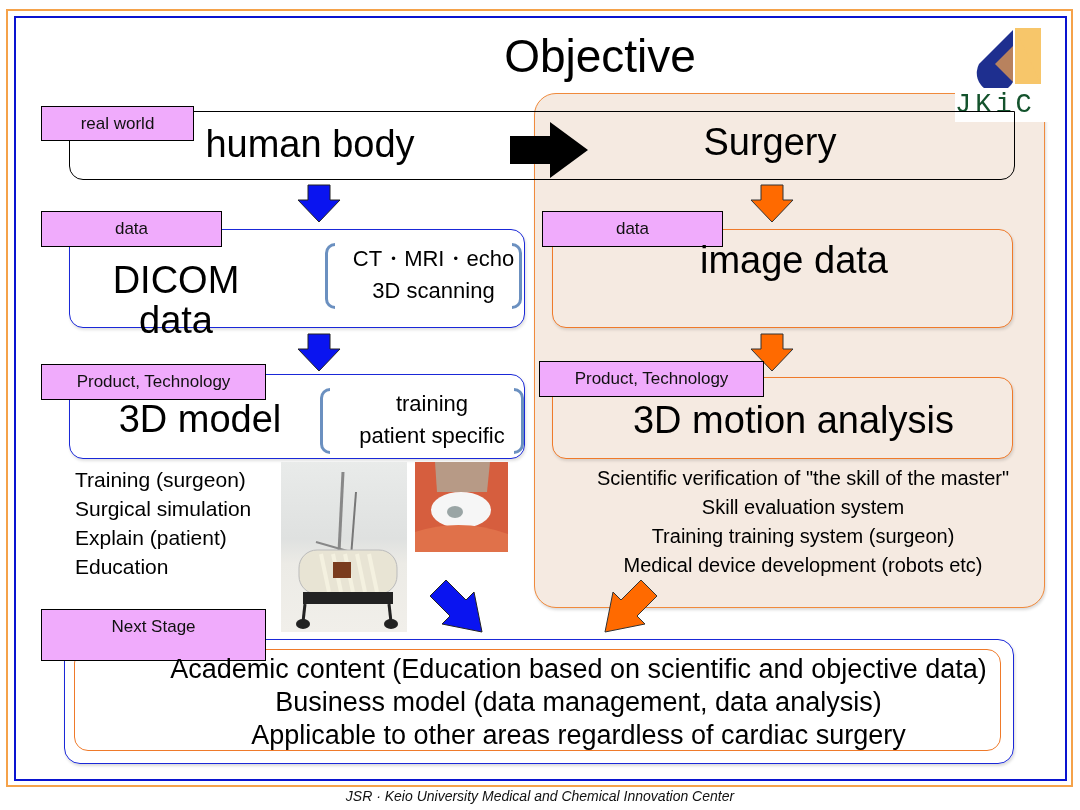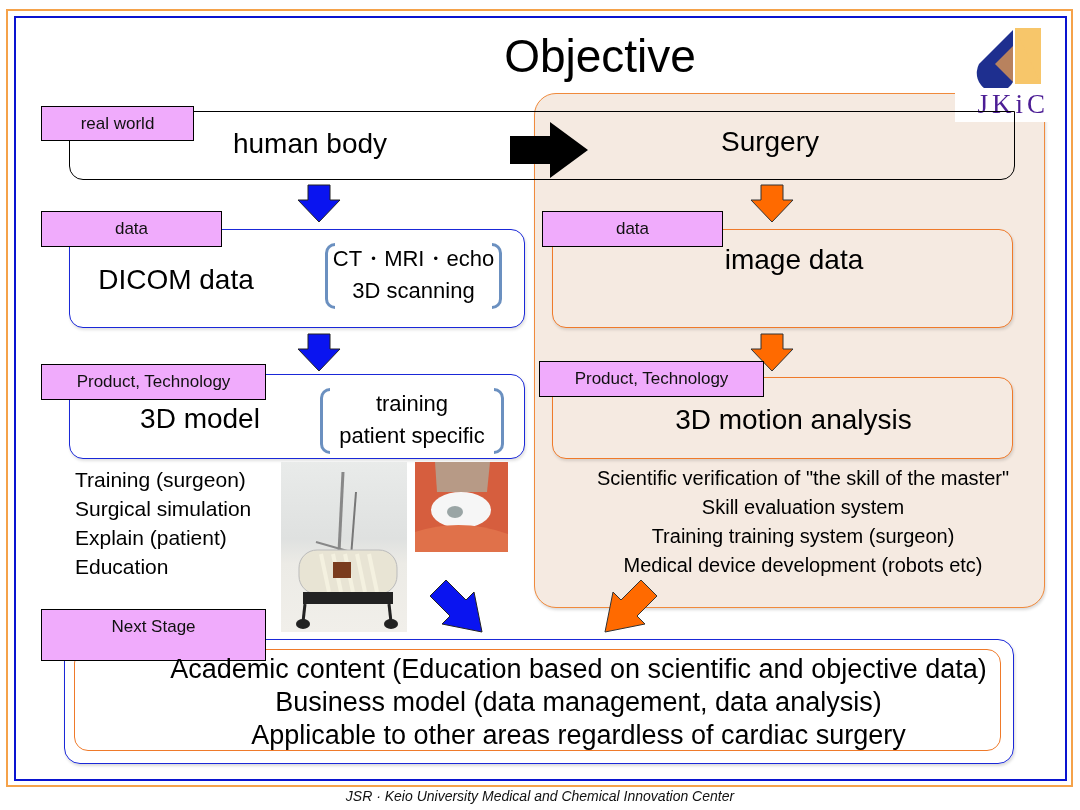--- a/index.html
+++ b/index.html
@@ -3,29 +3,29 @@
 <meta charset="utf-8">
 <style>
   html, body { margin:0; padding:0; }
   body { width:1080px; height:810px; background:#ffffff; position:relative; overflow:hidden;
          font-family:"Liberation Sans", "DejaVu Sans", sans-serif; color:#000; }
   .abs { position:absolute; }
   .outer-orange { left:6px; top:9px; width:1067px; height:778px; border:2px solid #f5a24a; box-sizing:border-box; }
   .outer-blue { left:14px; top:16px; width:1053px; height:765px; border:2px solid #0a14d0; box-sizing:border-box; }
   .title { left:16px; width:1080px; top:26px; text-align:center; font-size:46px; line-height:60px;margin-left:44px; }
   .logo { left:955px; top:24px; width:94px; height:98px; background:#fff; }
-  .logo-text { position:absolute; left:0; right:0; bottom:2px; text-align:right; font-family:Liberation Serif, serif; font-size:27px; letter-spacing:4px; color:#4c1d95; }
+  .logo-text { position:absolute; left:0; right:0; bottom:2px; text-align:left; font-family:Liberation Mono, monospace; font-size:27px; letter-spacing:4px; color:#14532d; }
   .orange-panel { left:534px; top:93px; width:511px; height:515px; border:1.5px solid #f08a3c; border-radius:22px; background:#f5eae1; box-sizing:border-box; box-shadow:1px 2px 3px rgba(0,0,0,0.15); }
   .box { box-sizing:border-box; border-radius:14px; }
   .human-box { left:69px; top:111px; width:944px; height:67px; border:1.5px solid #000; border-radius:0 0 14px 14px; border-left:1.5px solid #000; }
   .tag { box-sizing:border-box; background:#f0abfc; border:1.5px solid #000; text-align:center; font-size:17px; color:#111; }
-  .big { font-size:28px; text-align:center; }
+  .big { font-size:38px; text-align:center; }
   .blue-box { border:1.5px solid #1a28d8; background:#fff; box-shadow:1px 2px 3px rgba(0,0,0,0.12); }
   .orange-box { border:1.5px solid #ef7a2a; background:#f5eae1; box-shadow:1px 2px 3px rgba(0,0,0,0.12); }
-  .bracket-group { font-size:22px; text-align:center; line-height:32px; }
+  .bracket-group { font-size:22px; text-align:center; line-height:32px;padding-left:20px; }
   .brace { position:absolute; top:0; bottom:0; width:10px; border:3px solid #6b90c0; box-sizing:border-box; }
   .brace.l { left:0; border-right:none; border-radius:10px 0 0 10px; }
   .brace.r { right:0; border-left:none; border-radius:0 10px 10px 0; }
   .list { font-size:21px; line-height:29px; }
   .center-list { text-align:center; font-size:20px; line-height:29px; }
   .footer { left:0; width:1080px; top:788px; text-align:center; font-style:italic; font-size:14px; color:#111; }
   .photo { overflow:hidden; }
 </style>
 </head>
 <body>

